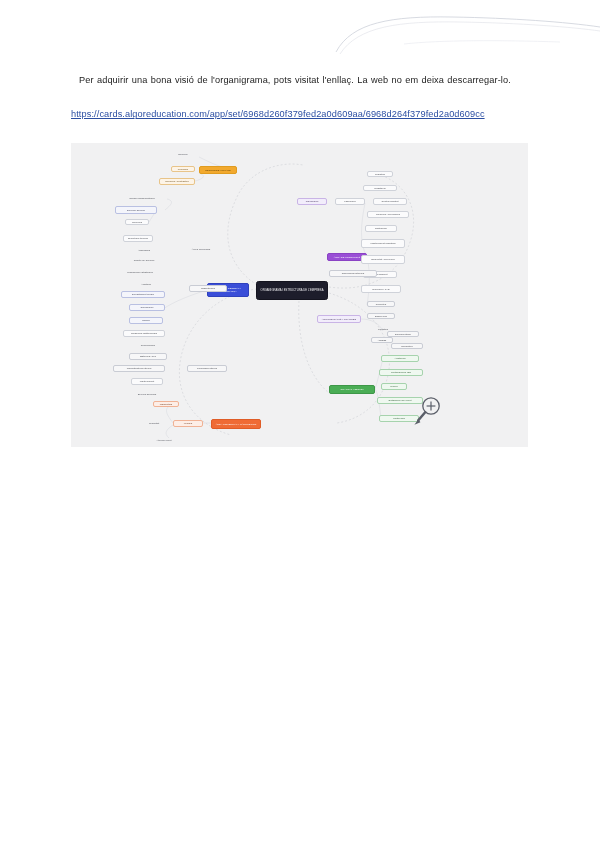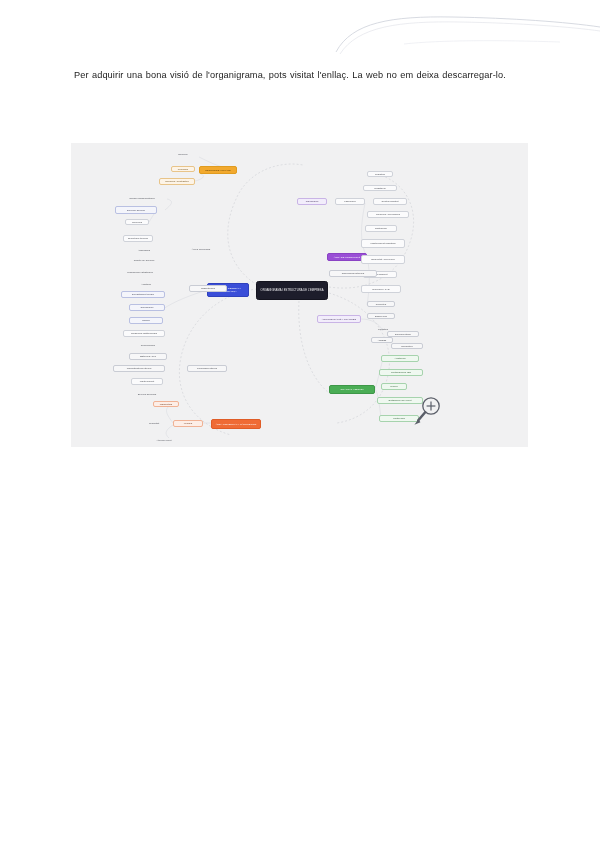--- a/index.html
+++ b/index.html
@@ -29,21 +29,21 @@
     position: absolute;
     left: 71px;
     top: 66px;
     width: 458px;
   }
   .para {
     font-size: 9.2px;
     line-height: 13.4px;
     color: #1c1c1c;
     letter-spacing: 0.12px;
-    margin: 3px;
+    margin: 8px;
     word-spacing: 0.6px;
   }
   .link-block {
     margin-top: 16px;
   }
   .doc-link {
     font-size: 9.2px;
     line-height: 13.4px;
     color: #2b4ea2;
     text-decoration: underline;
@@ -175,20 +175,23 @@
 <body>
 
 <svg class="scan-artifacts" viewBox="0 0 600 62" xmlns="http://www.w3.org/2000/svg">
   <path d="M336 52 C 352 22, 392 16, 452 17 C 512 18, 566 22, 600 27" fill="none" stroke="#d3d6de" stroke-width="0.9"></path>
   <path d="M340 54 C 358 26, 400 21, 460 22 C 520 23, 572 27, 600 31" fill="none" stroke="#e2e4ea" stroke-width="0.7"></path>
   <path d="M404 44 C 440 40, 500 40, 560 42" fill="none" stroke="#eceef2" stroke-width="0.8"></path>
 </svg>
 
 <div class="doc-body">
   <p class="para">Per adquirir una bona visió de l'organigrama, pots visitat l'enllaç. La web no em deixa descarregar-lo.</p>
+  <div class="link-block">
+    <a class="doc-link" href="#">https://cards.algoreducation.com/app/set/6968d260f379fed2a0d609aa/6968d264f379fed2a0d609cc</a>
+  </div>
 </div>
 
 <div class="map-shot">
   <div class="map-canvas">
 
     <svg width="457" height="304" viewBox="0 0 457 304" style="position:absolute;left:0;top:0;">
       <g fill="none" stroke="#c6c8cf" stroke-width="0.5" stroke-dasharray="2 2">
 
         <path d="M186 146 C 150 150, 118 176, 110 214 C 102 252, 124 282, 160 292"></path>
         <path d="M186 142 C 152 120, 150 84, 168 50 C 182 26, 210 18, 232 22"></path>

